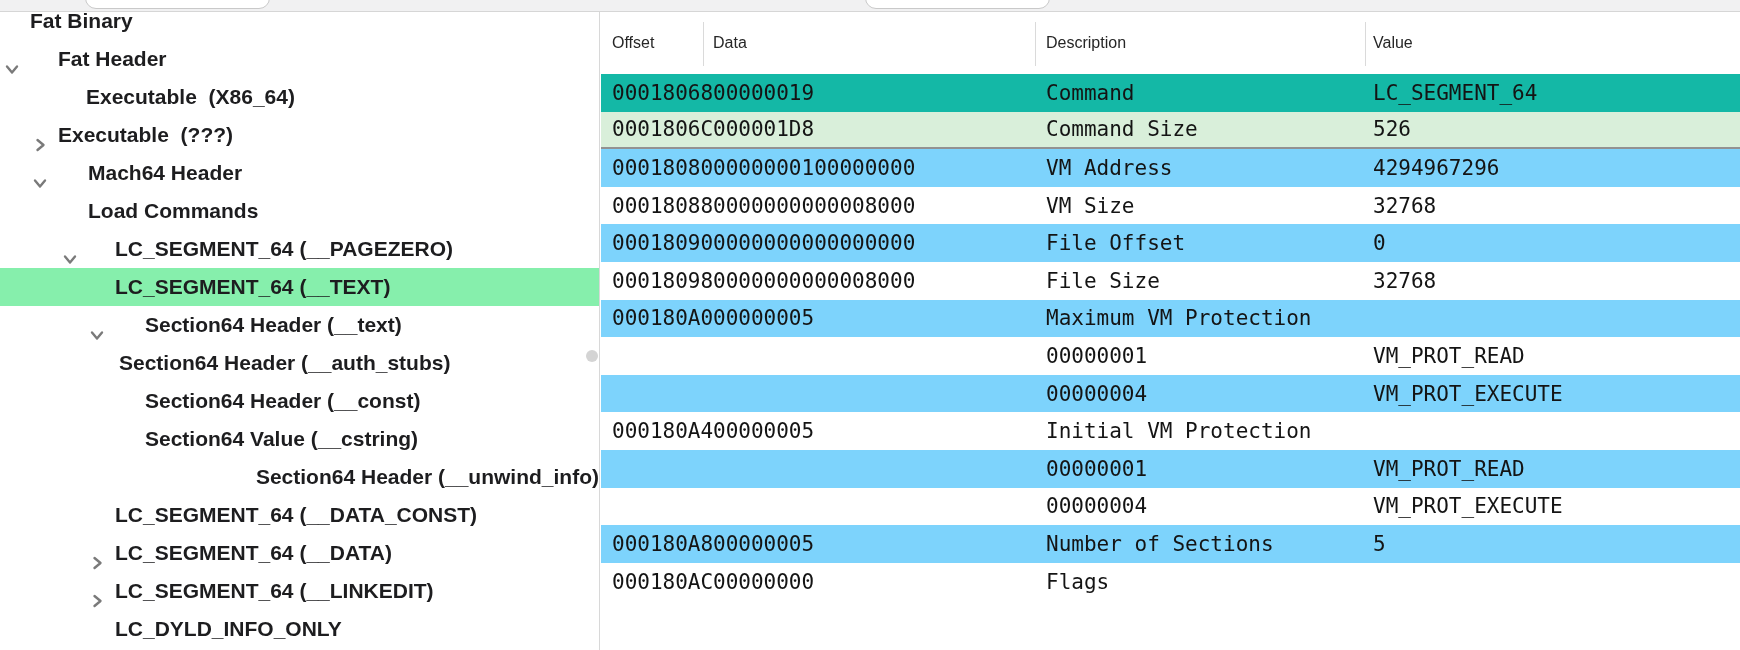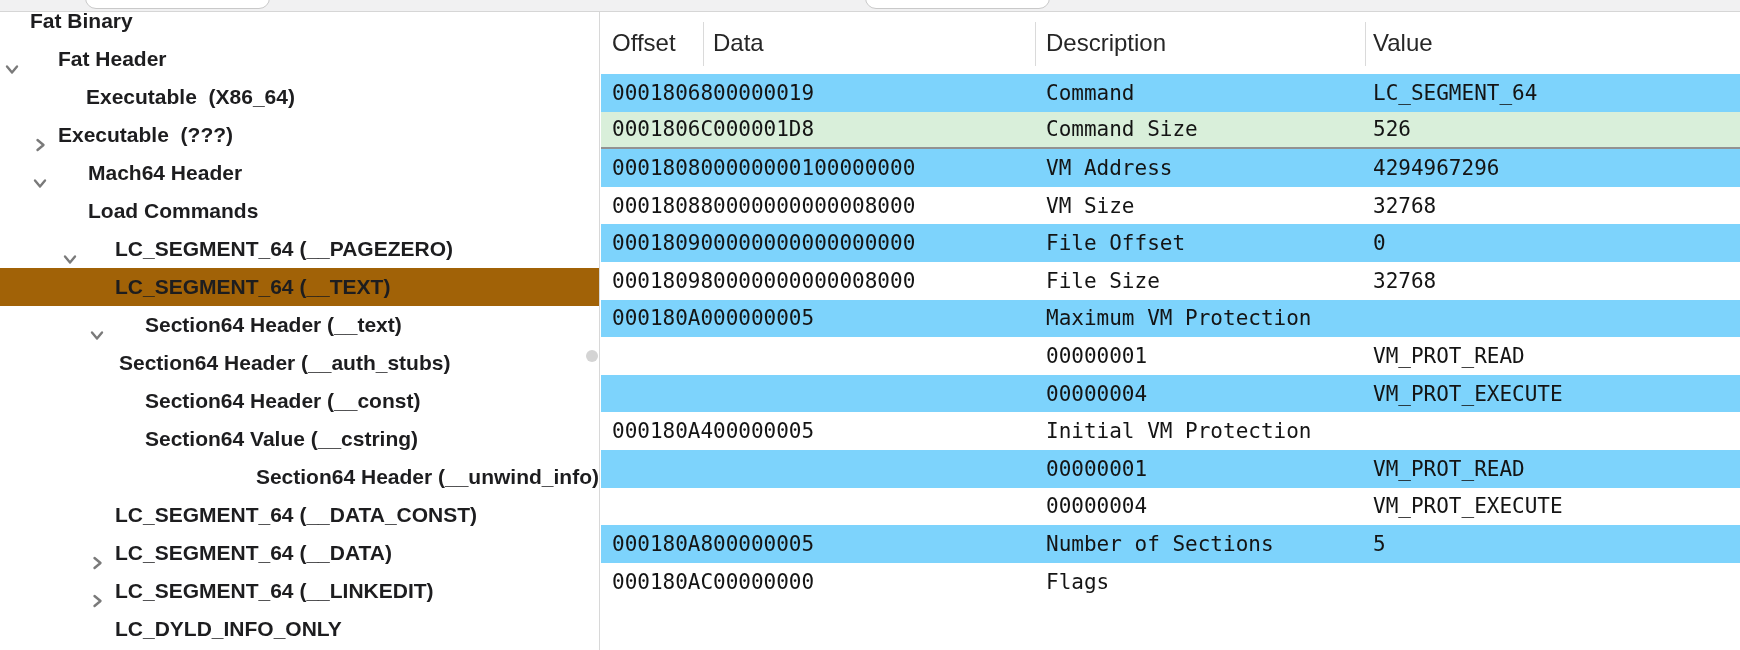--- a/index.html
+++ b/index.html
@@ -22,51 +22,51 @@
   
   .sidebar{
     position:absolute;left:0;top:12px;width:600px;height:638px;
     background:#ffffff;border-right:1px solid #d8d8d8;overflow:hidden;box-sizing:border-box;
   }
   .tree{position:absolute;left:0;top:-10px;right:0;}
   .tree-row{
     height:38px;display:flex;align-items:center;position:relative;
     font-size:21px;font-weight:700;color:#1d1d1f;white-space:pre;box-sizing:border-box;
   }
-  .tree-row.selected{background:#a16207;align-items:center;}
+  .tree-row.selected{background:#86efac;align-items:center;}
   .chev{
     position:absolute;width:18px;height:18px;top:50%;transform:translateY(-50%);
   }
   .chev svg{display:block;width:18px;height:18px;}
   .chev.down svg{transform:rotate(90deg);}
   .chev polyline{fill:none;stroke:#7a7a7a;stroke-width:2.4;stroke-linecap:round;stroke-linejoin:round;}
   
   .knob{
     position:absolute;left:586px;top:350px;width:12px;height:12px;border-radius:50%;
     background:#d4d4d4;z-index:6;
   }
   
   .table-pane{
     position:absolute;left:601px;top:12px;width:1139px;height:638px;background:#ffffff;overflow:hidden;
   }
   .thead{position:absolute;left:0;top:0;right:0;height:62px;background:#ffffff;}
   .th{
     position:absolute;top:0;height:62px;line-height:62px;
-    font-size:24px;font-weight:400;color:#262626;
+    font-size:16px;font-weight:400;color:#262626;
   }
   .th.c-offset{left:11px;} .th.c-data{left:112px;} .th.c-desc{left:445px;} .th.c-value{left:772px;}
   .th-sep{position:absolute;top:10px;height:44px;width:1px;background:#dadada;}
   .th-sep.s1{left:102px;} .th-sep.s2{left:434px;} .th-sep.s3{left:764px;}
   .tbody{position:absolute;left:0;top:62px;right:0;bottom:0;overflow:hidden;}
   .tr{
     position:relative;height:37.6px;box-sizing:border-box;
     font-family:"DejaVu Sans Mono",monospace;font-size:21px;color:#141414;
   }
   .tr.stripe{background:#7dd3fc;}
-  .tr.green-light{background:#7dd3fc;}
+  .tr.green-light{background:#14b8a6;}
   .tr.green{background:#d9efda;border-bottom:2px solid #929292;}
   .td{position:absolute;top:50%;transform:translateY(-50%);white-space:pre;}
   .td.offset{left:11px;} .td.data{left:112px;} .td.desc{left:445px;} .td.value{left:772px;}
 </style>
 </head>
 <body>
 
 <div class="toolbar">
   <div class="pill left"></div>
   <div class="pill right"></div>

